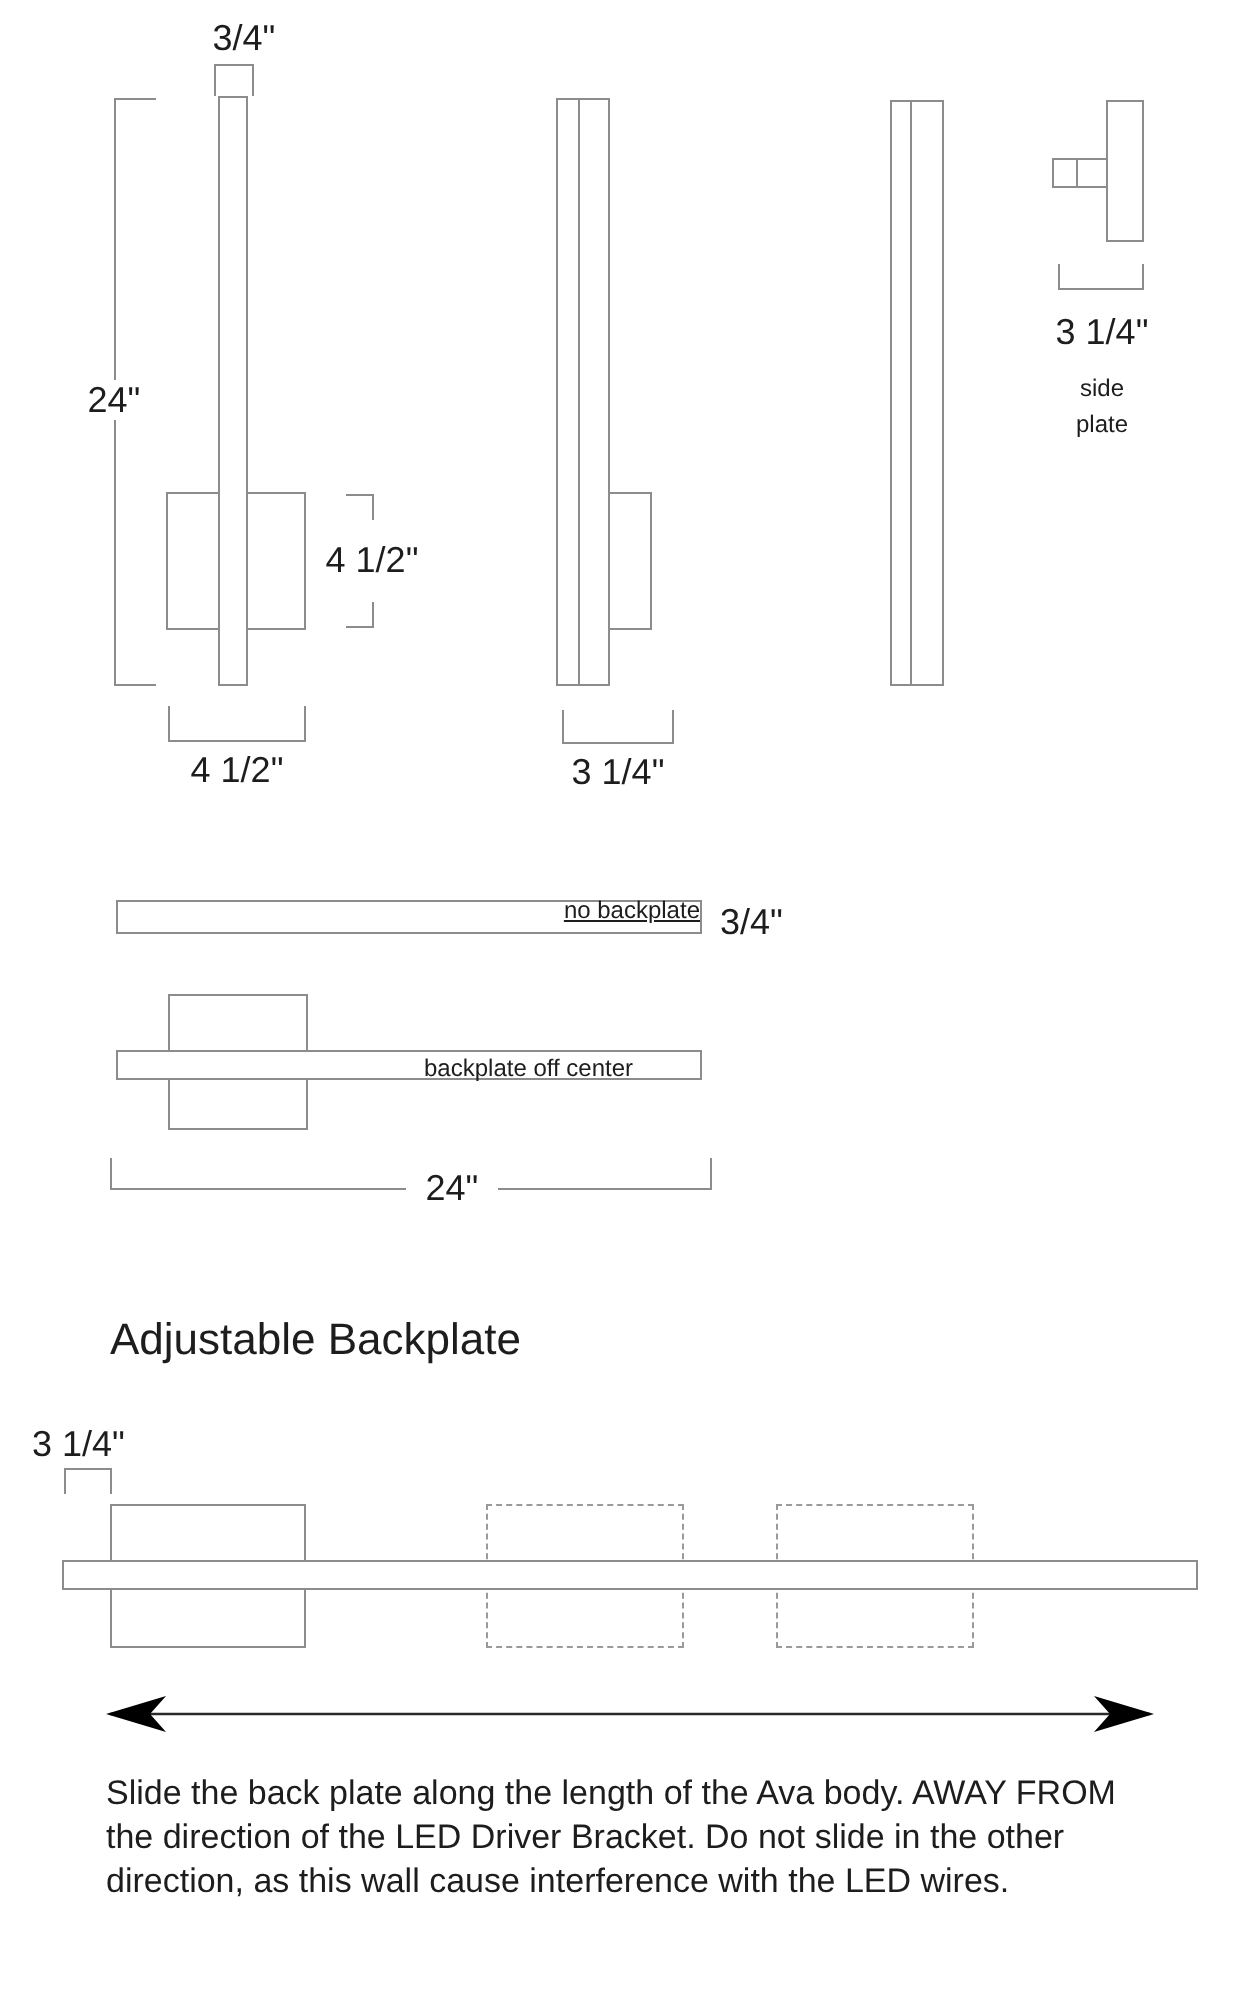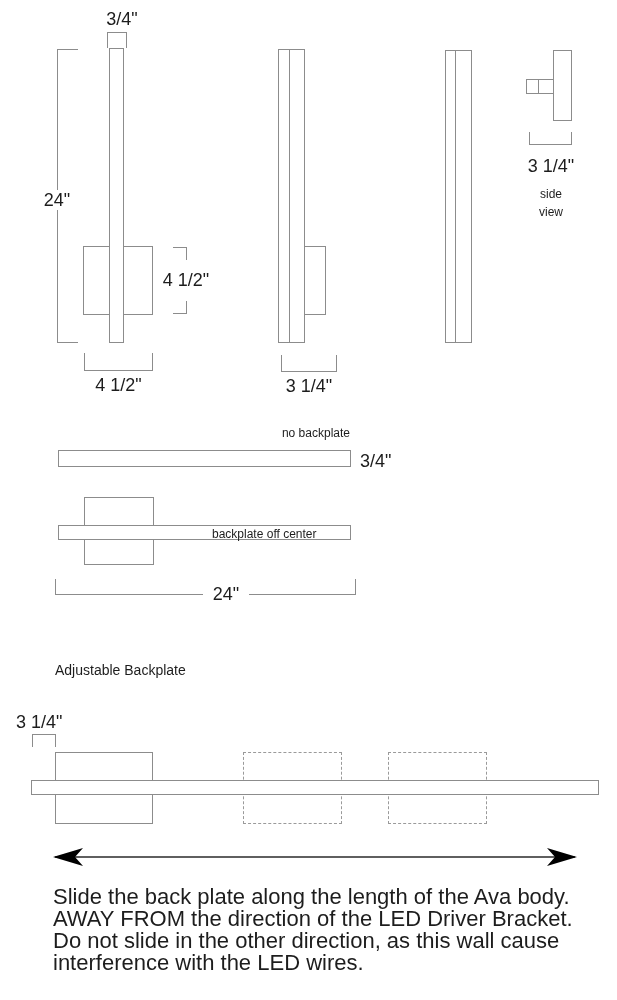--- a/index.html
+++ b/index.html
@@ -46,23 +46,23 @@
   .dim {
     font-size: 18px;
     line-height: 20px;
     white-space: nowrap;
     z-index: 3;
   }
   .center { text-align: center; }
   .right { text-align: right; }
   .on-line { background: #ffffff; }
   .caption { font-size: 12px; line-height: 20px; z-index: 3; }
-  .title { font-size: 14px; line-height: 20px; z-index: 3; }
+  .title { font-size: 22px; line-height: 20px; z-index: 3; }
   .para {
-    font-size: 22px;
+    font-size: 17px;
     line-height: 22px;
     color: #1d1d1d;
     z-index: 3;
   }
   svg { display: block; }
 </style>
 </head>
 <body>
 
 <div class="canvas">
@@ -103,25 +103,25 @@
   </div>
 
   <div>
     <div class="abs plate" style="left:553px; top:50px; width:19px; height:71px; z-index:2;"></div>
     <div class="abs plate" style="left:526px; top:79px; width:28px; height:15px;">
       <div class="divider" style="left:11px;"></div>
     </div>
     <div class="abs brk-open-top" style="left:529px; top:132px; width:43px; height:13px;"></div>
     <div class="abs dim center" style="left:519px; top:156px; width:64px;">3 1/4"</div>
     <div class="abs caption center" style="left:519px; top:184px; width:64px;">side</div>
-    <div class="abs caption center" style="left:519px; top:202px; width:64px;">view</div>
+    <div class="abs caption center" style="left:519px; top:202px; width:64px;">plate</div>
   </div>
 
   <div>
-    <div class="abs caption right" style="left:198px; top:423px; width:152px;">no backplate</div>
+    <div class="abs caption right" style="left:198px; top:445px; width:152px;text-decoration:underline;">no backplate</div>
     <div class="abs bar" style="left:58px; top:450px; width:293px; height:17px;"></div>
     <div class="abs dim" style="left:360px; top:451px;">3/4"</div>
   </div>
 
   <div>
     <div class="abs caption" style="left:212px; top:496px;margin-top:28px;">backplate off center</div>
     <div class="abs plate" style="left:84px; top:497px; width:70px; height:68px;"></div>
     <div class="abs bar" style="left:58px; top:525px; width:293px; height:15px;"></div>
 
     <div class="abs brk-open-top" style="left:55px; top:579px; width:301px; height:16px;"></div>

